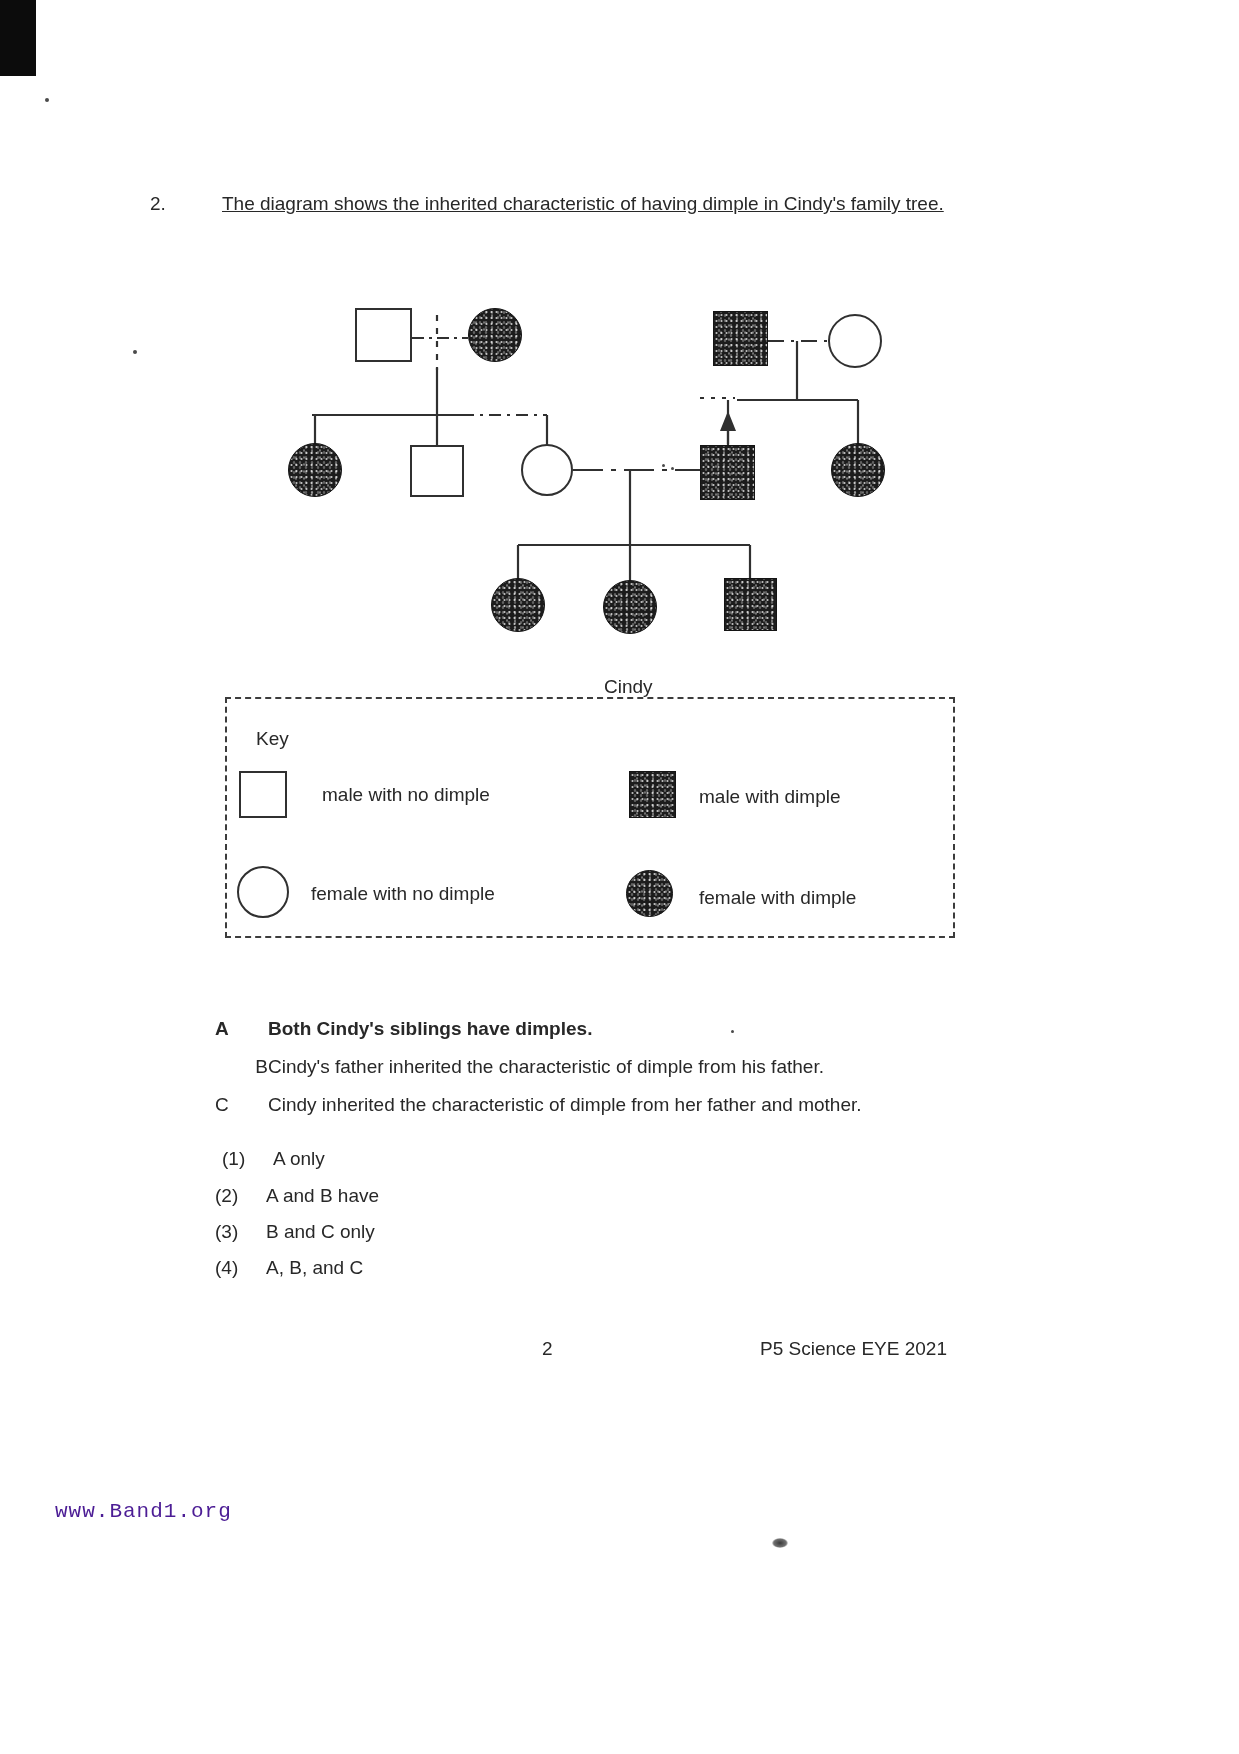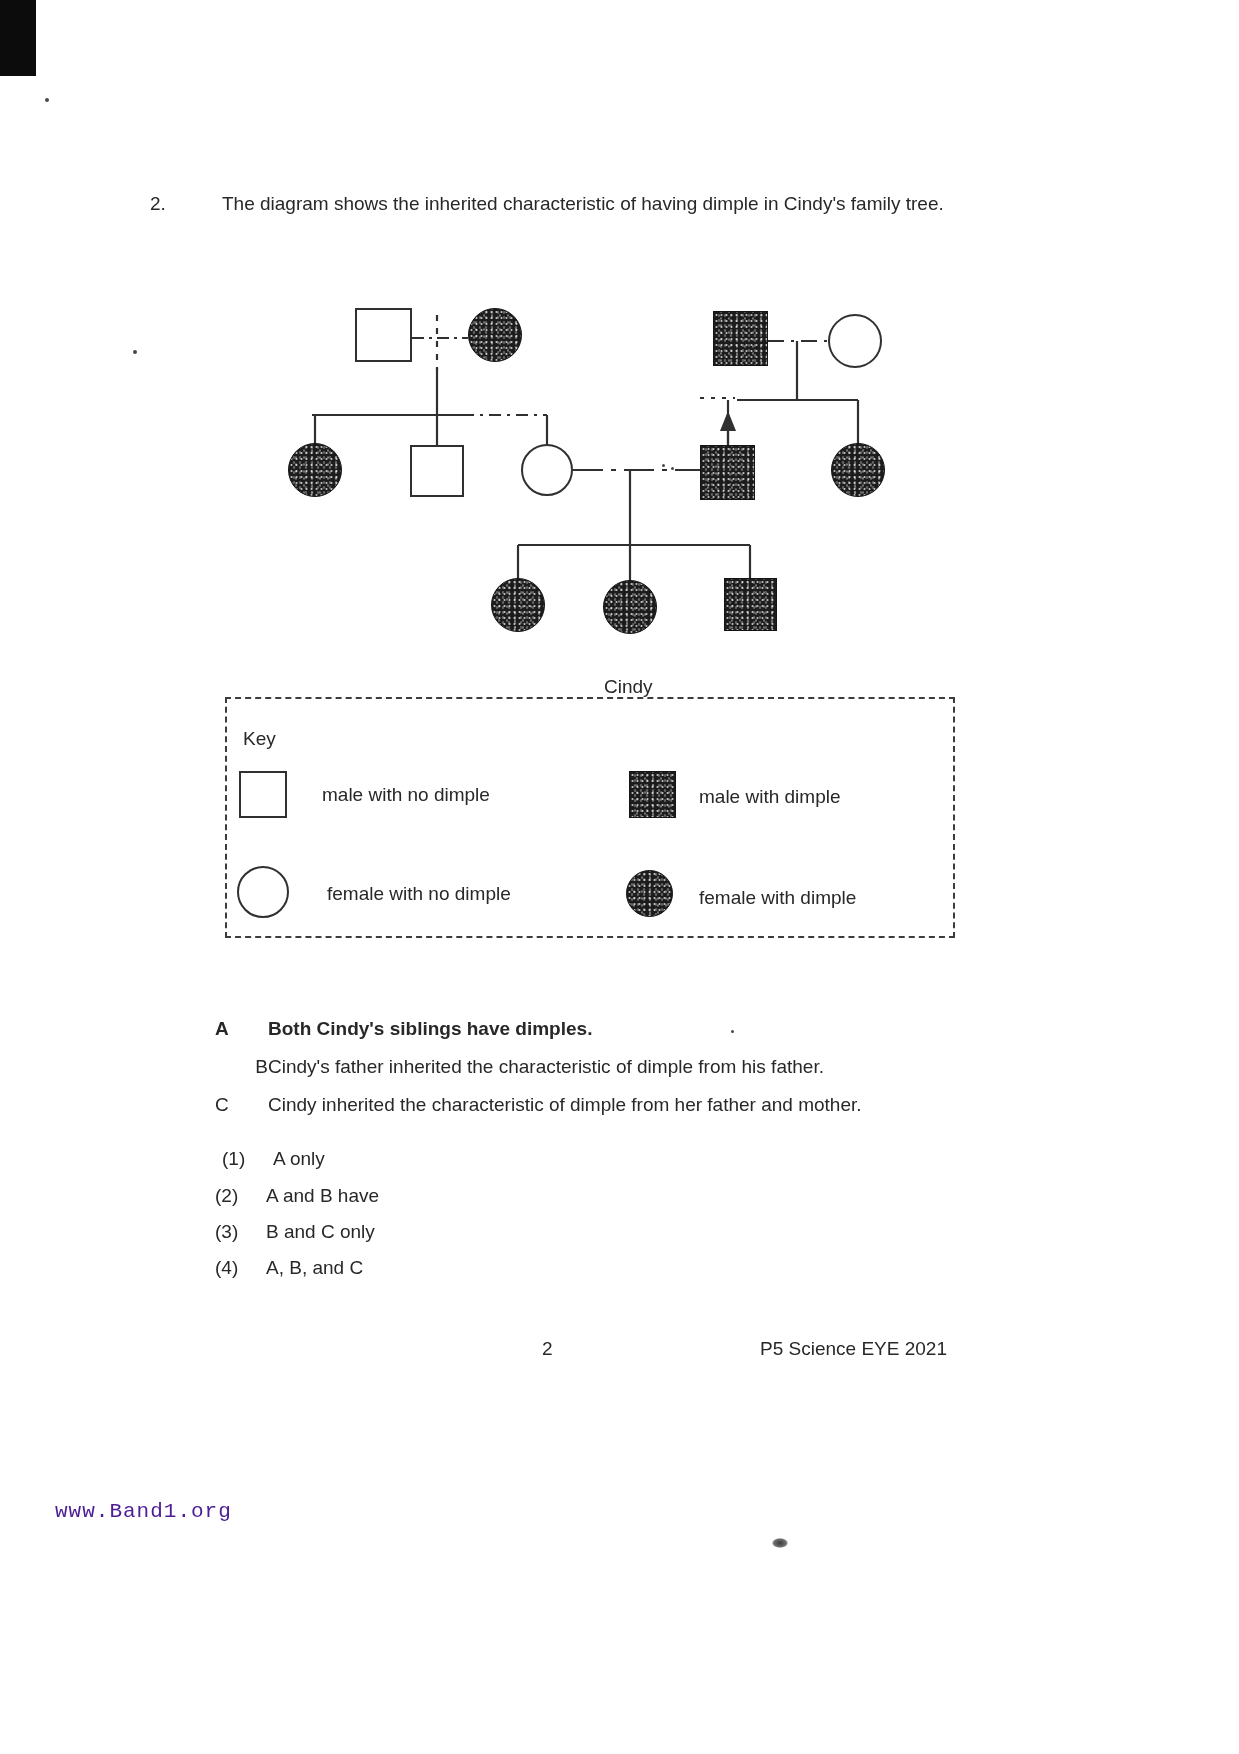--- a/index.html
+++ b/index.html
@@ -5,21 +5,21 @@
   html,body{margin:0;padding:0;background:#e8e8e8;}
   .page{
     position:relative;
     width:1239px;height:1754px;
     background:#ffffff;
     font-family:"Liberation Sans", sans-serif;
     color:#282828;
     overflow:hidden;
   }
   .t{position:absolute;font-size:19px;line-height:1.5;}
-  .qtext{width:770px;}
+  .qtext{width:770px;text-decoration:underline;}
   
   .sym{position:absolute;box-sizing:border-box;}
   .open{background:#ffffff;border:2.4px solid #303030;}
   .filled{
     background-color:#1c1c1c;
     background-image:
       radial-gradient(circle, rgba(250,250,250,0.70) 0.8px, transparent 1.3px),
       radial-gradient(circle, rgba(220,220,220,0.45) 0.9px, transparent 1.4px),
       radial-gradient(circle, rgba(110,110,110,0.85) 1px, transparent 1.6px);
     background-size:5px 6px, 8px 7px, 6px 5px;
@@ -111,30 +111,30 @@
     <div class="sym filled ci" style="left:831px;top:153px;width:54px;height:54px;"></div>
 
     <div class="sym filled ci" style="left:491px;top:288px;width:54px;height:54px;"></div>
     <div class="sym filled ci" style="left:603px;top:290px;width:54px;height:54px;"></div>
     <div class="sym filled" style="left:724px;top:288px;width:53px;height:53px;"></div>
   </div>
 
   <div class="t" style="left:604px;top:641px;margin-top:32px;">Cindy</div>
 
   <div class="keybox">
-    <div class="t" style="left:16px;top:26px;">Key</div>
+    <div class="t" style="left:29px;top:26px;">Key</div>
 
     <div class="ksym open" style="left:12px;top:72px;width:48px;height:47px;"></div>
     <div class="klabel" style="left:95px;top:85px;">male with no dimple</div>
 
     <div class="ksym filled" style="left:402px;top:72px;width:47px;height:47px;"></div>
     <div class="klabel" style="left:472px;top:87px;">male with dimple</div>
 
     <div class="ksym open ci" style="left:10px;top:167px;width:52px;height:52px;"></div>
-    <div class="klabel" style="left:100px;top:184px;">female with no dimple</div>
+    <div class="klabel" style="left:84px;top:184px;">female with no dimple</div>
 
     <div class="ksym filled ci" style="left:399px;top:171px;width:47px;height:47px;"></div>
     <div class="klabel" style="left:472px;top:188px;">female with dimple</div>
   </div>
 
 
   <div class="row" style="top:1018px;font-weight:bold;">
     <span class="lbl">A</span><span>Both Cindy's siblings have dimples.</span>
   </div>
   <div class="row" style="top:1056px;text-align:right;">

